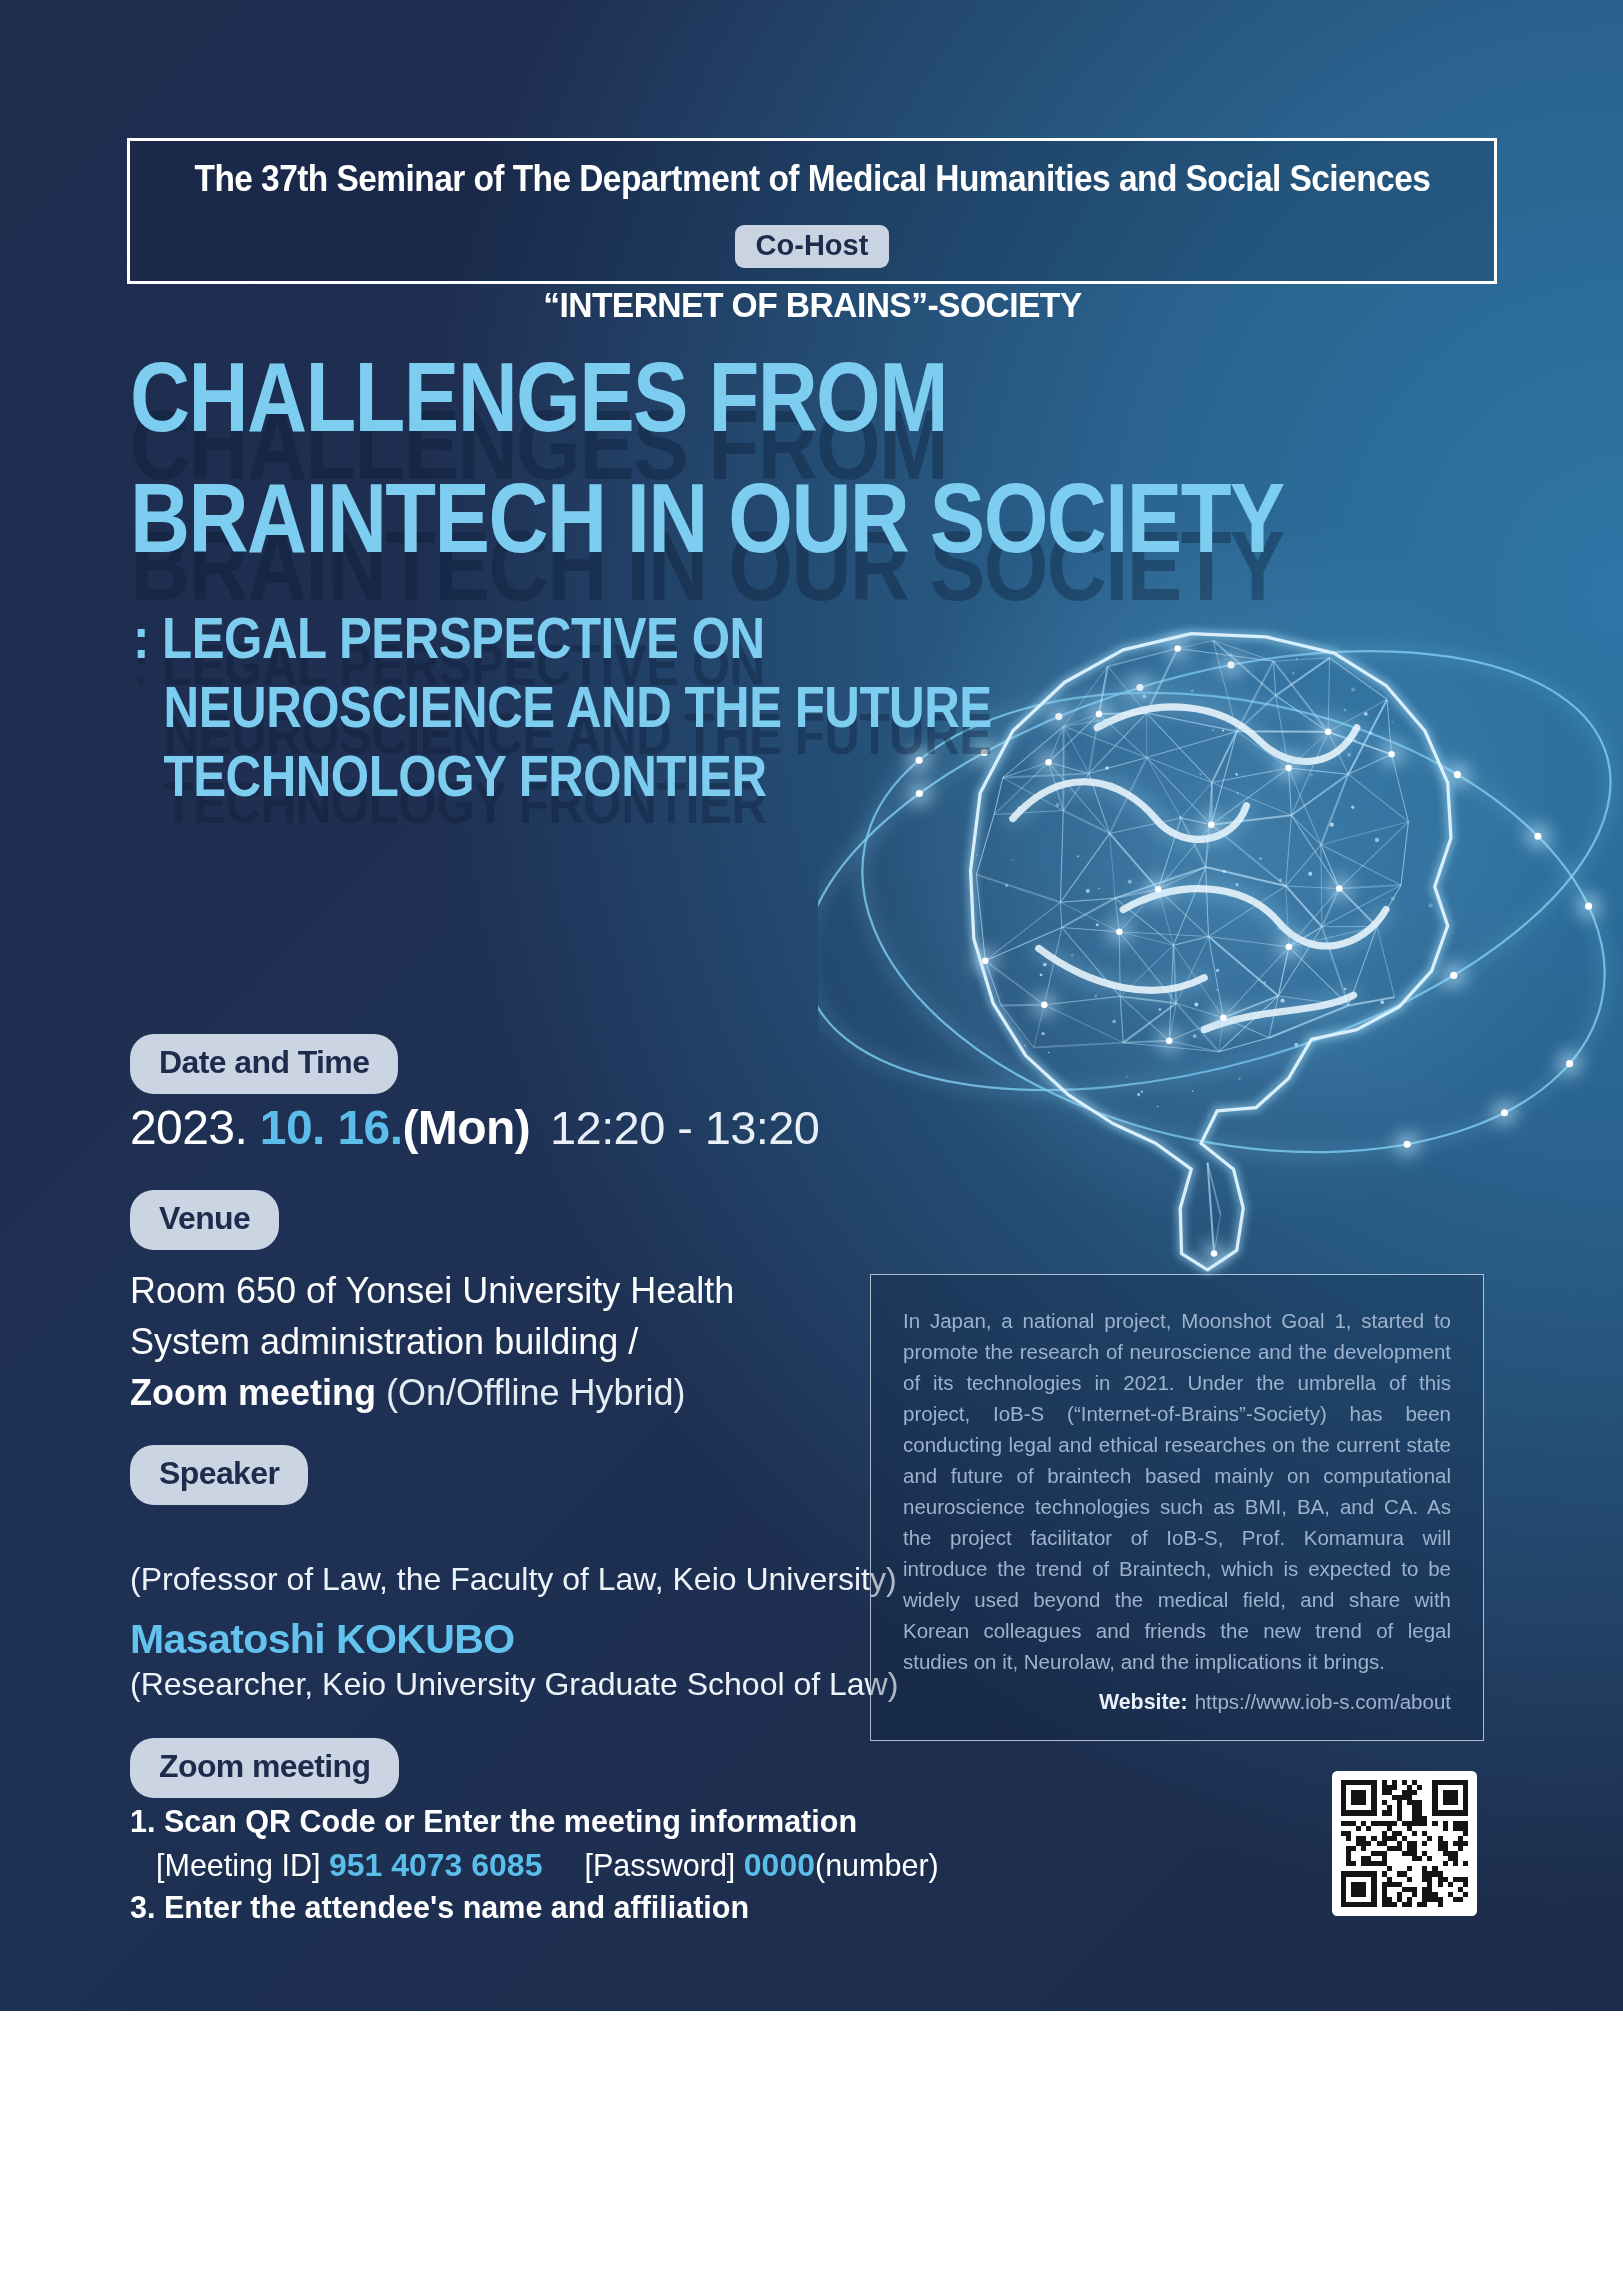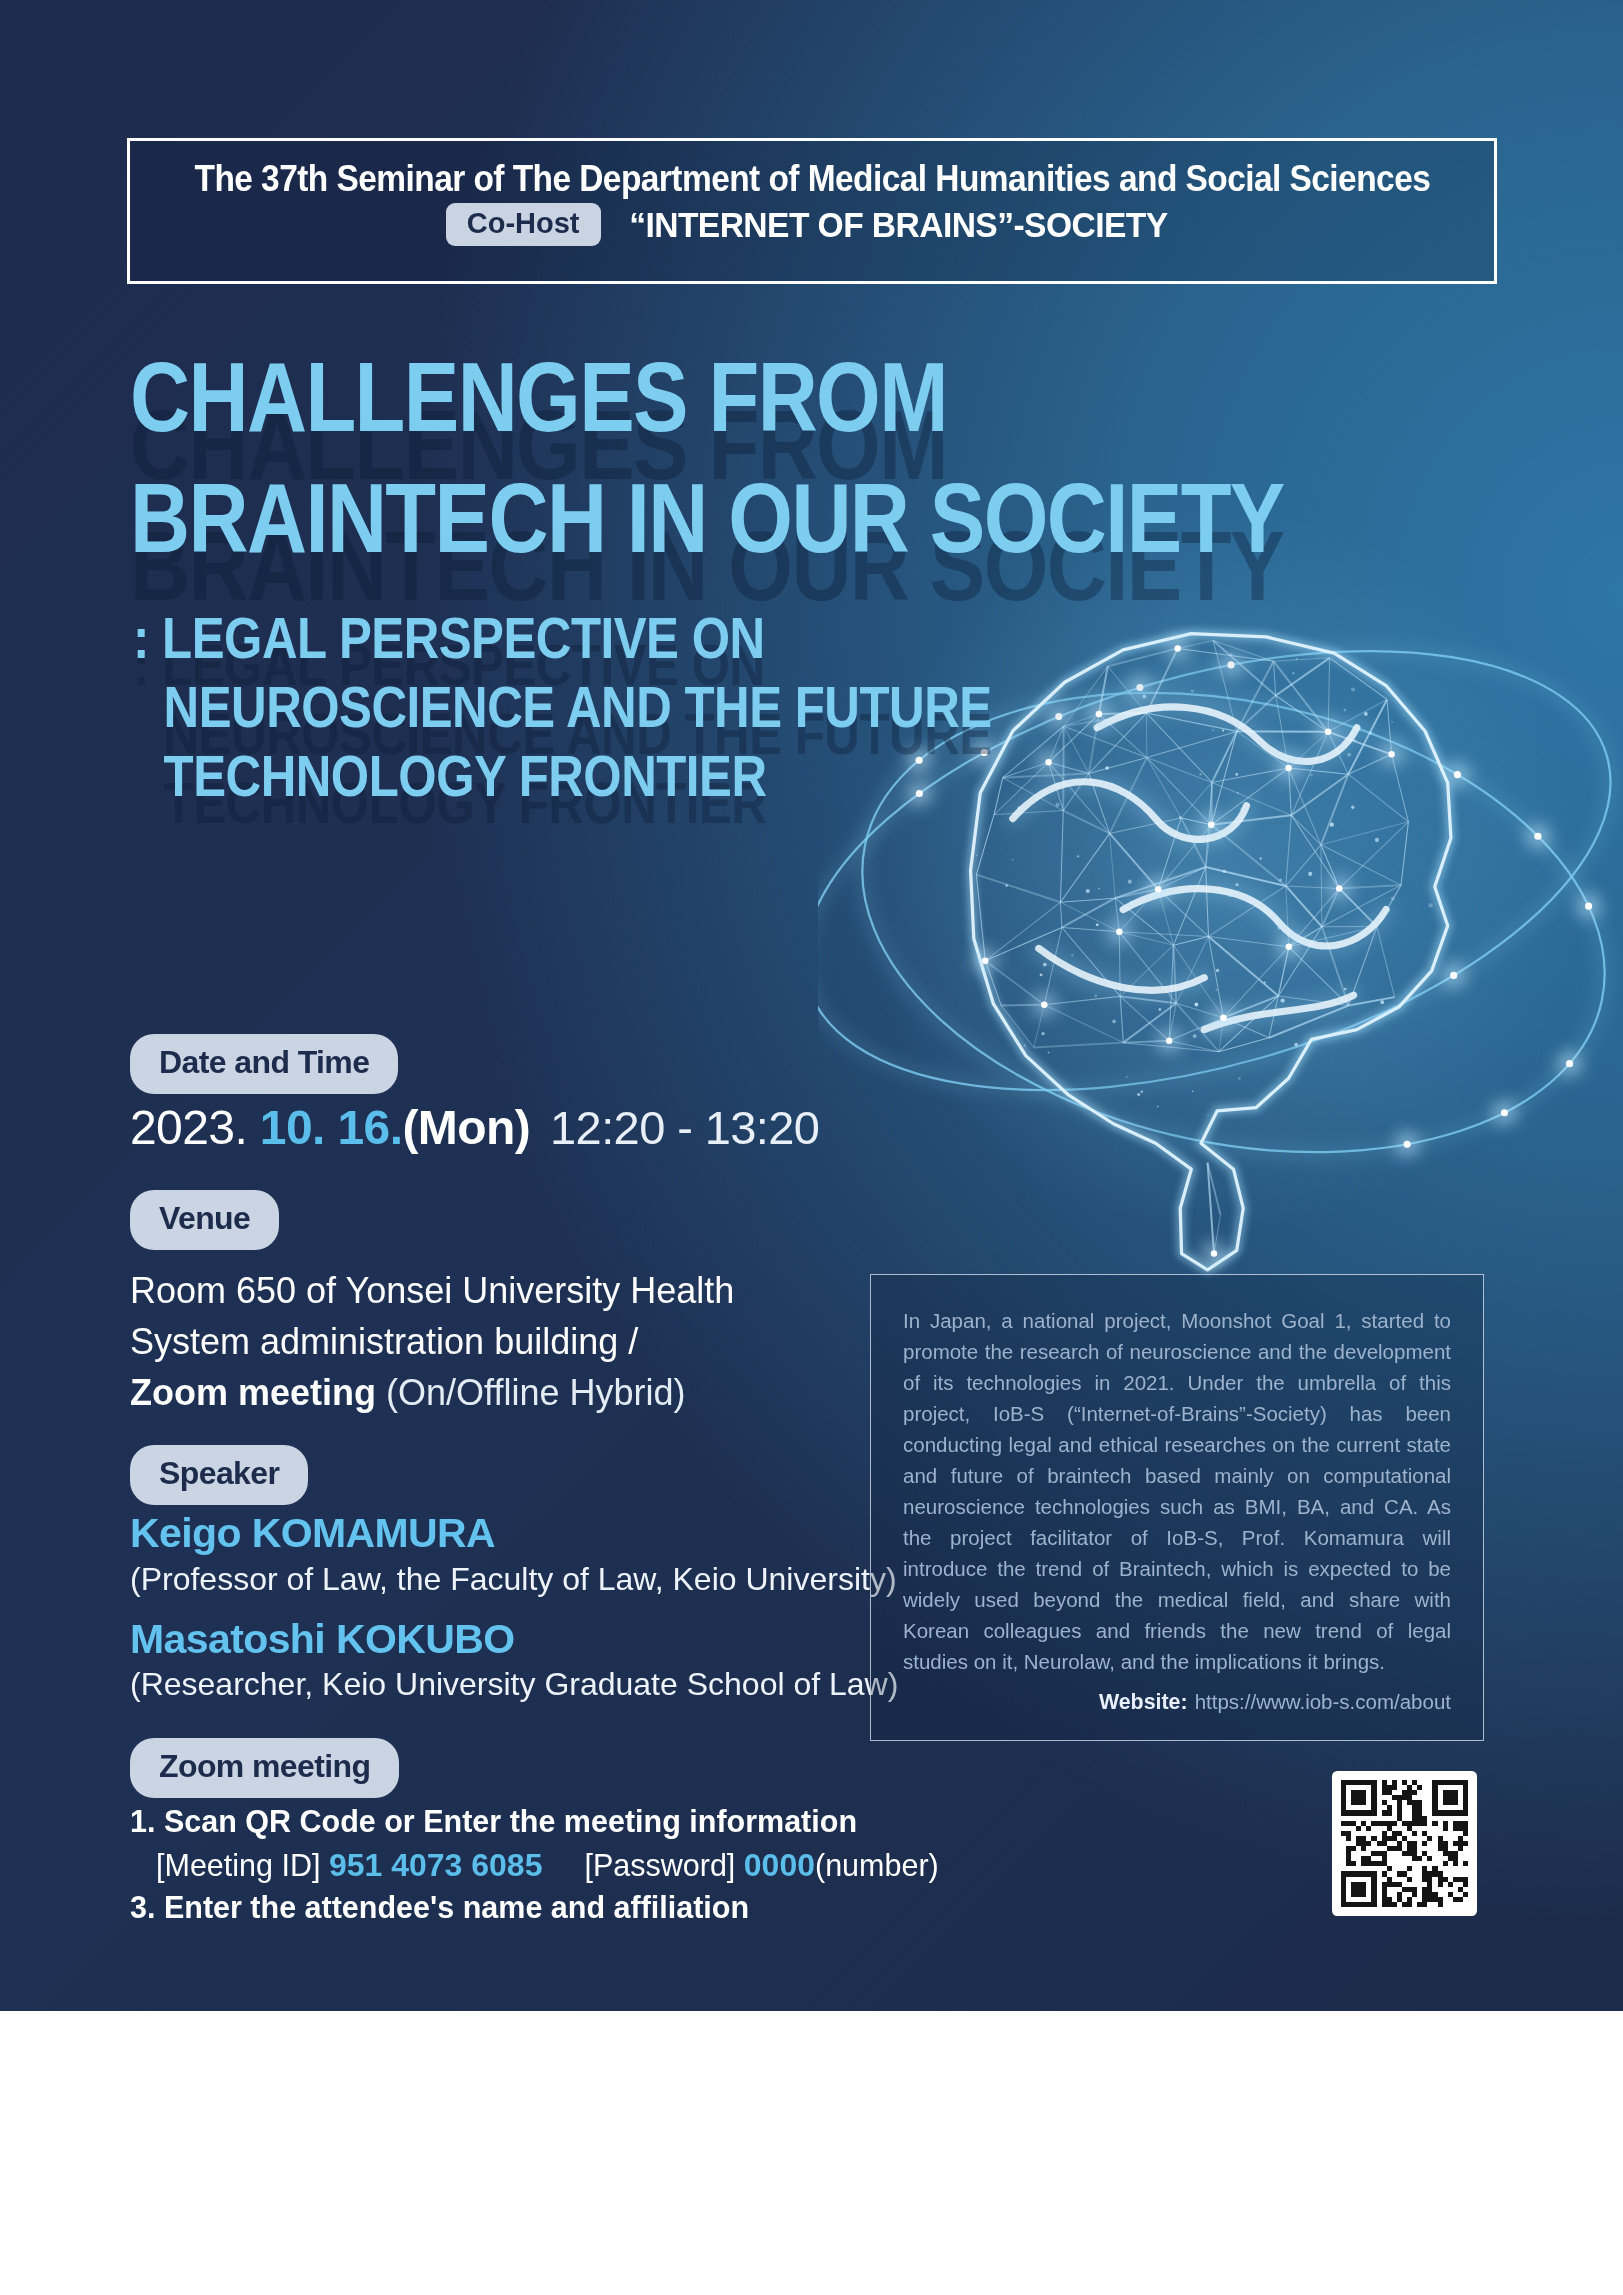--- a/index.html
+++ b/index.html
@@ -7,21 +7,21 @@
     font-family:"Liberation Sans","DejaVu Sans",sans-serif;
     background:
       radial-gradient(110% 85% at 100% 26%, #2e76a6 0%, #2a648f 28%, rgba(32,58,96,0.0) 68%),
       linear-gradient(135deg,#1e2c4e 0%,#1e3154 45%,#1c2a48 100%);}
   .abs{position:absolute;}
   
   .header-box{left:127px;top:138px;width:1370px;height:146px;border:3.2px solid #ffffff;
     background:rgba(12,24,48,.20);text-align:center;box-sizing:border-box;padding-top:17px;z-index:3;}
   .header-line1{color:#fff;font-size:36px;font-weight:700;letter-spacing:-0.6px;white-space:nowrap;
     display:inline-block;transform:scaleX(.93);transform-origin:center;}
-  .header-line2{margin-top:3px;display:flex;align-items:center;justify-content:center;gap:17px;}
+  .header-line2{margin-top:25px;display:flex;align-items:center;justify-content:center;gap:17px;flex-direction:column;}
   .cohost-chip{display:inline-block;background:#c9d3e2;color:#1d2b4c;font-weight:700;font-size:29px;
     padding:3.9px 21px 6.5px;border-radius:9px;}
   .cohost-title{color:#fff;font-size:35px;font-weight:700;letter-spacing:-0.6px;display:inline-block;transform:scaleX(.96);}
   
   .main-title{left:130px;top:304px;color:#7dcdf0;font-size:99px;font-weight:700;line-height:121px;
     letter-spacing:-1.9px;text-shadow:0 48px rgba(12,26,52,.37);z-index:3;margin-top:32px;}
   .main-title .ln{display:block;transform:scaleX(.84);transform-origin:left;white-space:nowrap;}
   .sub-title{left:133px;top:603px;color:#7dcdf0;font-size:58px;font-weight:700;line-height:69px;
     letter-spacing:-0.6px;text-shadow:0 27px rgba(12,26,52,.35);z-index:3;}
   .sub-title .ln{display:block;transform:scaleX(.85);transform-origin:left;white-space:nowrap;}
@@ -440,21 +440,20 @@
   </div>
 
   <span class="chip" style="left:130px;top:1190px;">Venue</span>
   <div class="abs venue-text">
     <div>Room 650 of Yonsei University Health</div>
     <div>System administration building /</div>
     <div><span class="strong">Zoom meeting </span><span class="light">(On/Offline Hybrid)</span></div>
   </div>
 
   <span class="chip" style="left:130px;top:1445px;">Speaker</span>
-  <div class="abs sp-name" style="left:130px;top:1510px;">Keigo KOMAMURA</div>
   <div class="abs sp-aff" style="left:130px;top:1561px;">(Professor of Law, the Faculty of Law, Keio University)</div>
   <div class="abs sp-name" style="left:130px;top:1616px;">Masatoshi KOKUBO</div>
   <div class="abs sp-aff" style="left:130px;top:1666px;">(Researcher, Keio University Graduate School of Law)</div>
 
   <div class="abs about-box">
     <div class="para">In Japan, a national project, Moonshot Goal 1, started to promote the research of neuroscience and the development of its technologies in 2021. Under the umbrella of this project, IoB-S (“Internet-of-Brains”-Society) has been conducting legal and ethical researches on the current state and future of braintech based mainly on computational neuroscience technologies such as BMI, BA, and CA. As the project facilitator of IoB-S, Prof. Komamura will introduce the trend of Braintech, which is expected to be widely used beyond the medical field, and share with Korean colleagues and friends the new trend of legal studies on it, Neurolaw, and the implications it brings.</div>
     <div class="site">
       <span class="lbl">Website:</span><span class="url">https://www.iob-s.com/about</span>
     </div>
   </div>

